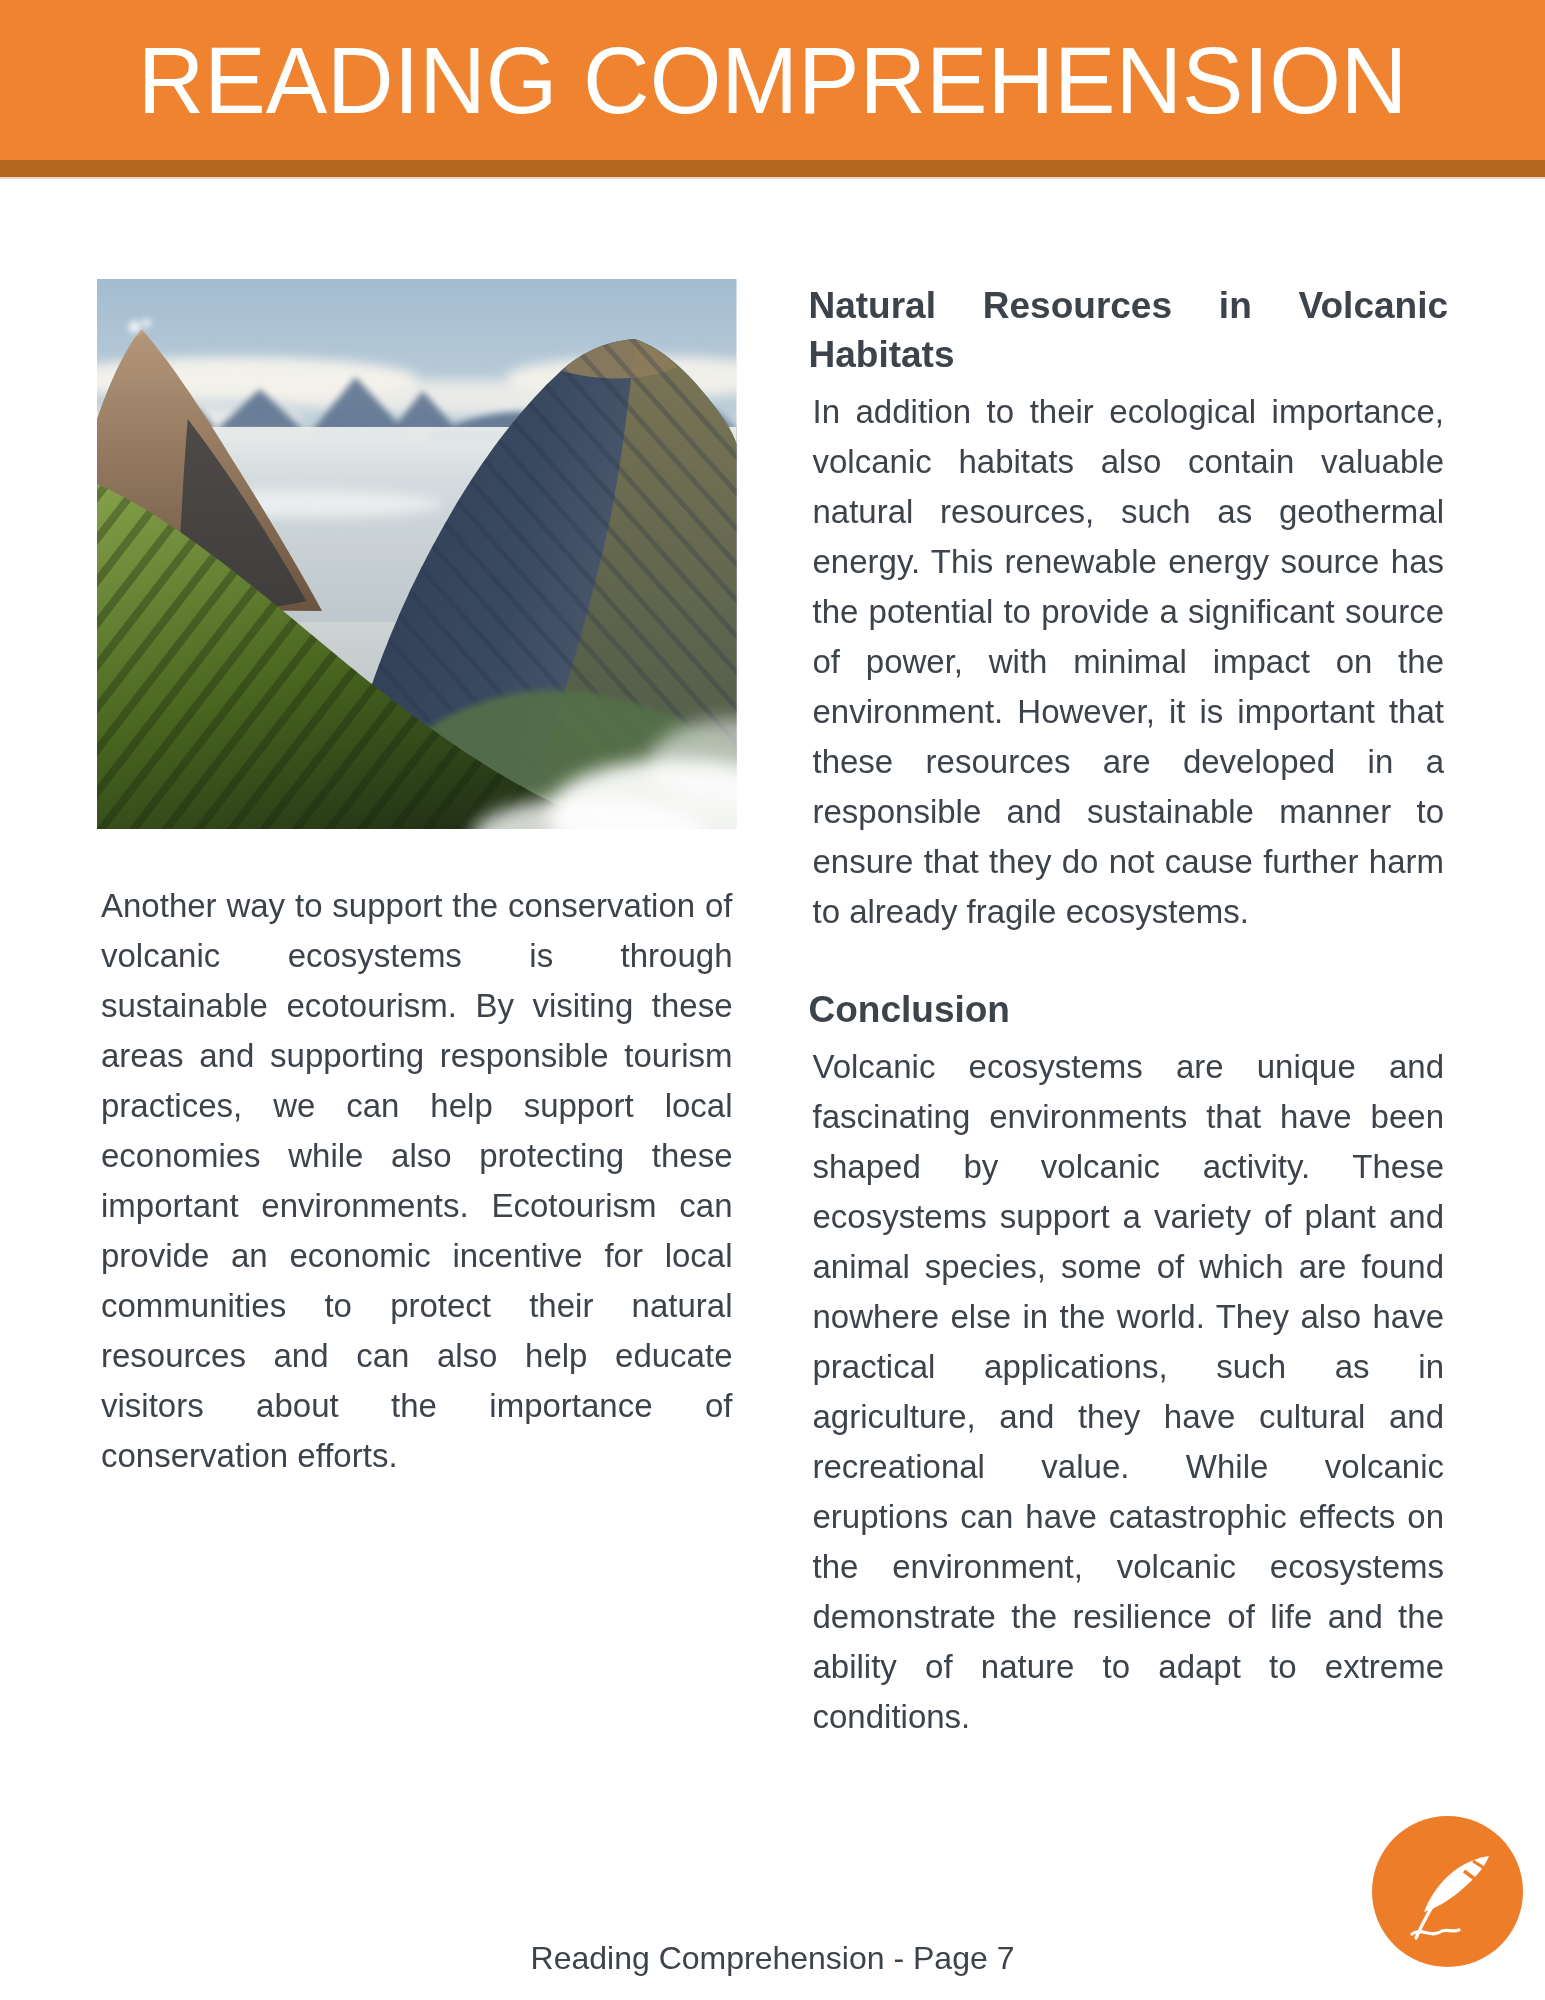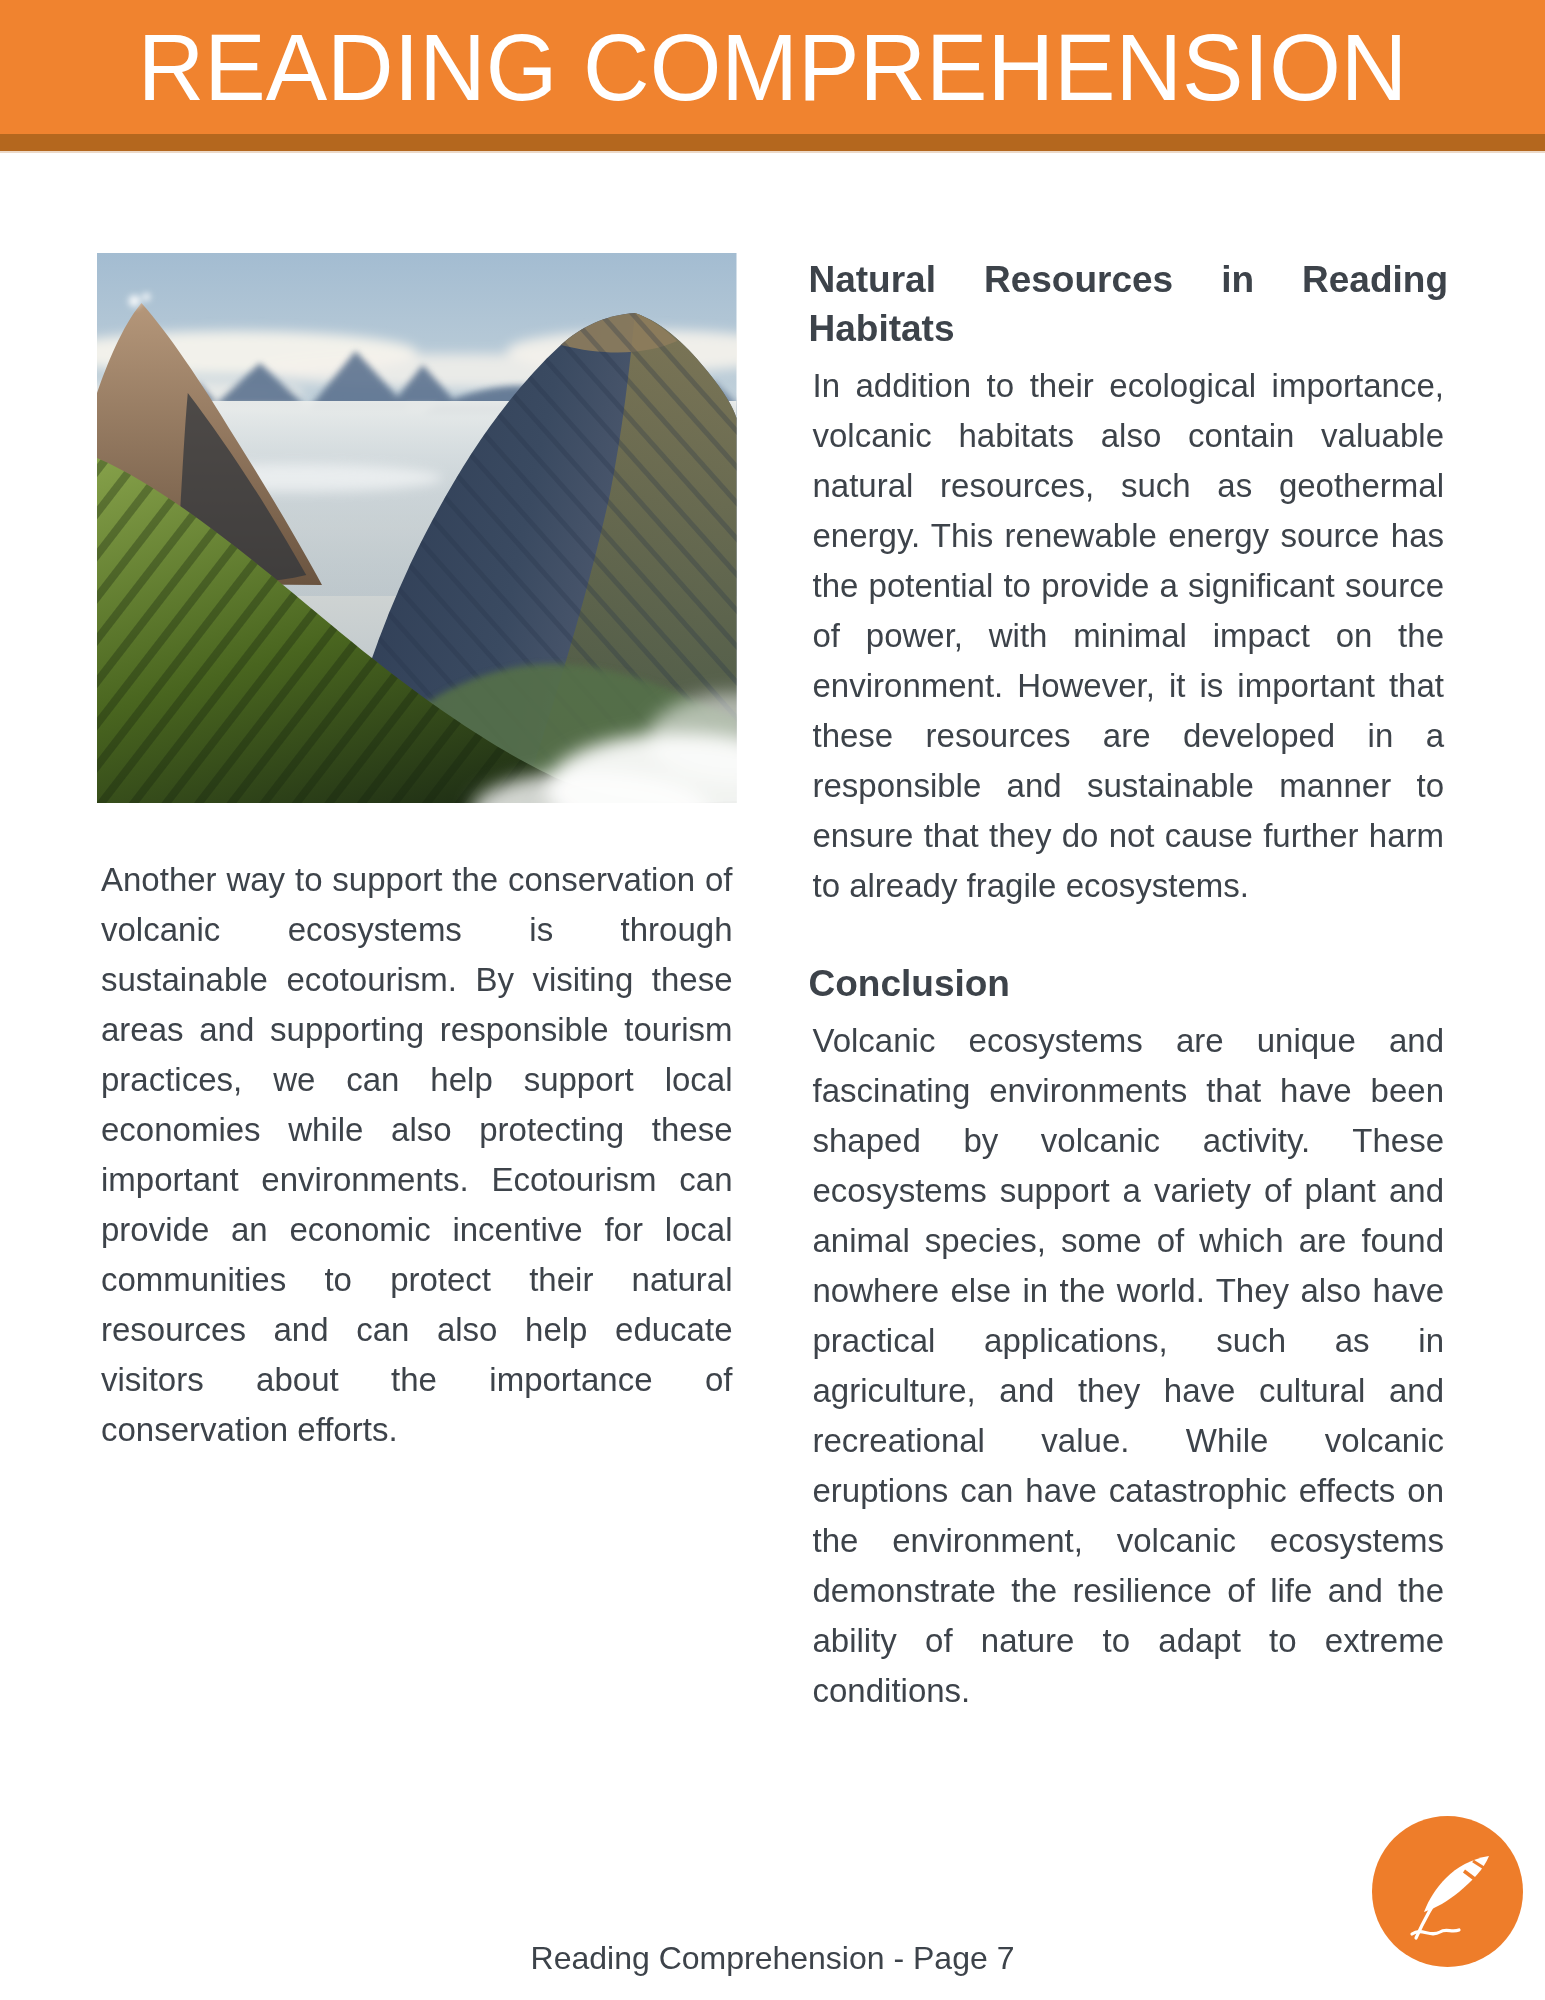--- a/index.html
+++ b/index.html
@@ -2,21 +2,21 @@
 <html><head>
 <meta charset="utf-8">
 <style>
   html,body{margin:0;padding:0;}
   body{
     width:1545px;height:2000px;position:relative;overflow:hidden;
     background:#ffffff;font-family:"Liberation Sans",sans-serif;
     color:#3D434A;
   }
   
-  .header-band{height:134px;background:#F0832F;display:flex;align-items:center;justify-content:center;}
+  .header-band{height:160px;background:#F0832F;display:flex;align-items:center;justify-content:center;}
   .header-band h1{
     margin:0;color:#ffffff;font-size:95px;font-weight:400;
     letter-spacing:0px;white-space:nowrap;transform:scaleX(.97);transform-origin:center;
   }
   .header-strip{height:17px;background:#B4671E;border-bottom:2px solid #ecd9c8;}
   
   .content{display:flex;gap:72px;padding:0 97px;margin-top:100px;}
   .col{flex:1;min-width:0;}
   .photo{margin:0 0 52px 0;width:100%;height:550px;}
   .photo svg{display:block;width:100%;height:550px;}
@@ -143,21 +143,21 @@
       </svg>
     </figure>
 
 
     <p class="body">Another way to support the conservation of volcanic ecosystems is through sustainable ecotourism. By visiting these areas and supporting responsible tourism practices, we can help support local economies while also protecting these important environments. Ecotourism can provide an economic incentive for local communities to protect their natural resources and can also help educate visitors about the importance of conservation efforts.</p>
   </div>
 
   <div class="col col-right">
 
     <h3 class="sec">
-      <span class="spread">Natural Resources in Reading</span>
+      <span class="spread">Natural Resources in Volcanic</span>
       <span>Habitats</span>
     </h3>
     <p class="body">In addition to their ecological importance, volcanic habitats also contain valuable natural resources, such as geothermal energy. This renewable energy source has the potential to provide a significant source of power, with minimal impact on the environment. However, it is important that these resources are developed in a responsible and sustainable manner to ensure that they do not cause further harm to already fragile ecosystems.</p>
 
     <h3 class="sec">
       <span>Conclusion</span>
     </h3>
     <p class="body">Volcanic ecosystems are unique and fascinating environments that have been shaped by volcanic activity. These ecosystems support a variety of plant and animal species, some of which are found nowhere else in the world. They also have practical applications, such as in agriculture, and they have cultural and recreational value. While volcanic eruptions can have catastrophic effects on the environment, volcanic ecosystems demonstrate the resilience of life and the ability of nature to adapt to extreme conditions.</p>
   </div>
 </div>

